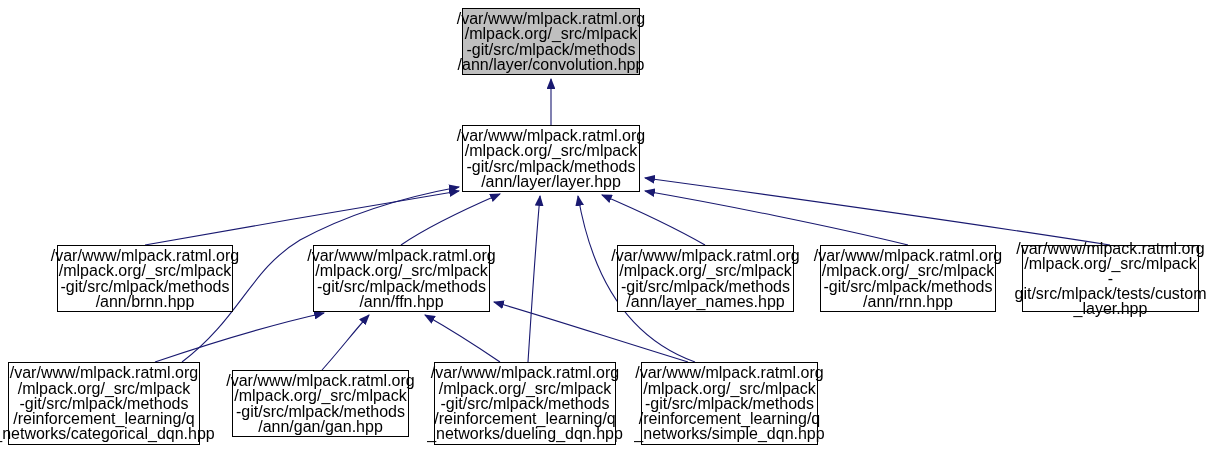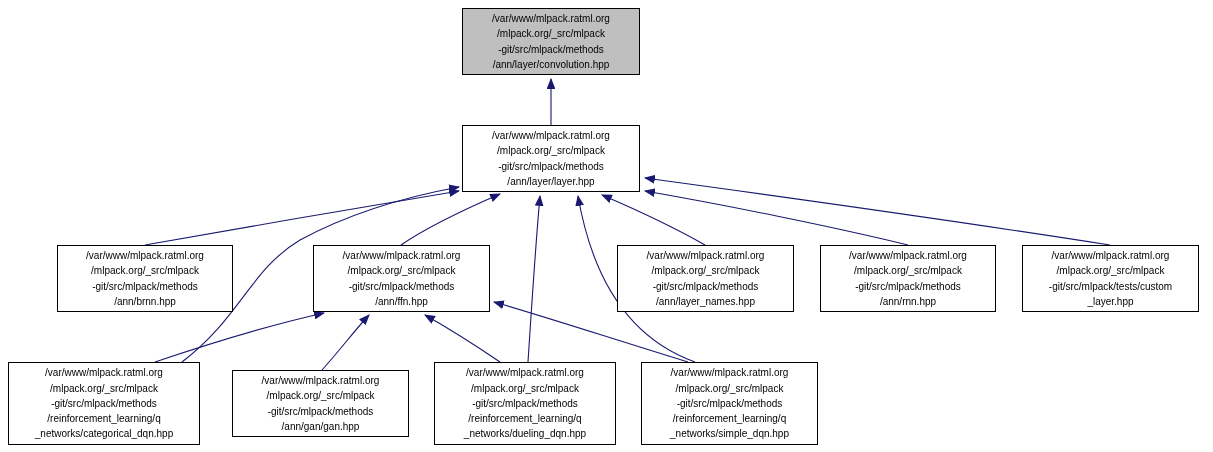--- a/index.html
+++ b/index.html
@@ -25,21 +25,21 @@
   }
   .node {
     position: absolute;
     box-sizing: border-box;
     border: 1px solid #000000;
     background: #ffffff;
     display: flex;
     align-items: center;
     justify-content: center;
     text-align: center;
-    font-size: 10px;
+    font-size: 16px;
     line-height: 15.2px;
     color: #000000;
     cursor: pointer;
   }
   .node span {
     white-space: pre-line;
     display: block;
   }
   .node.root {
     background: #bfbfbf;

